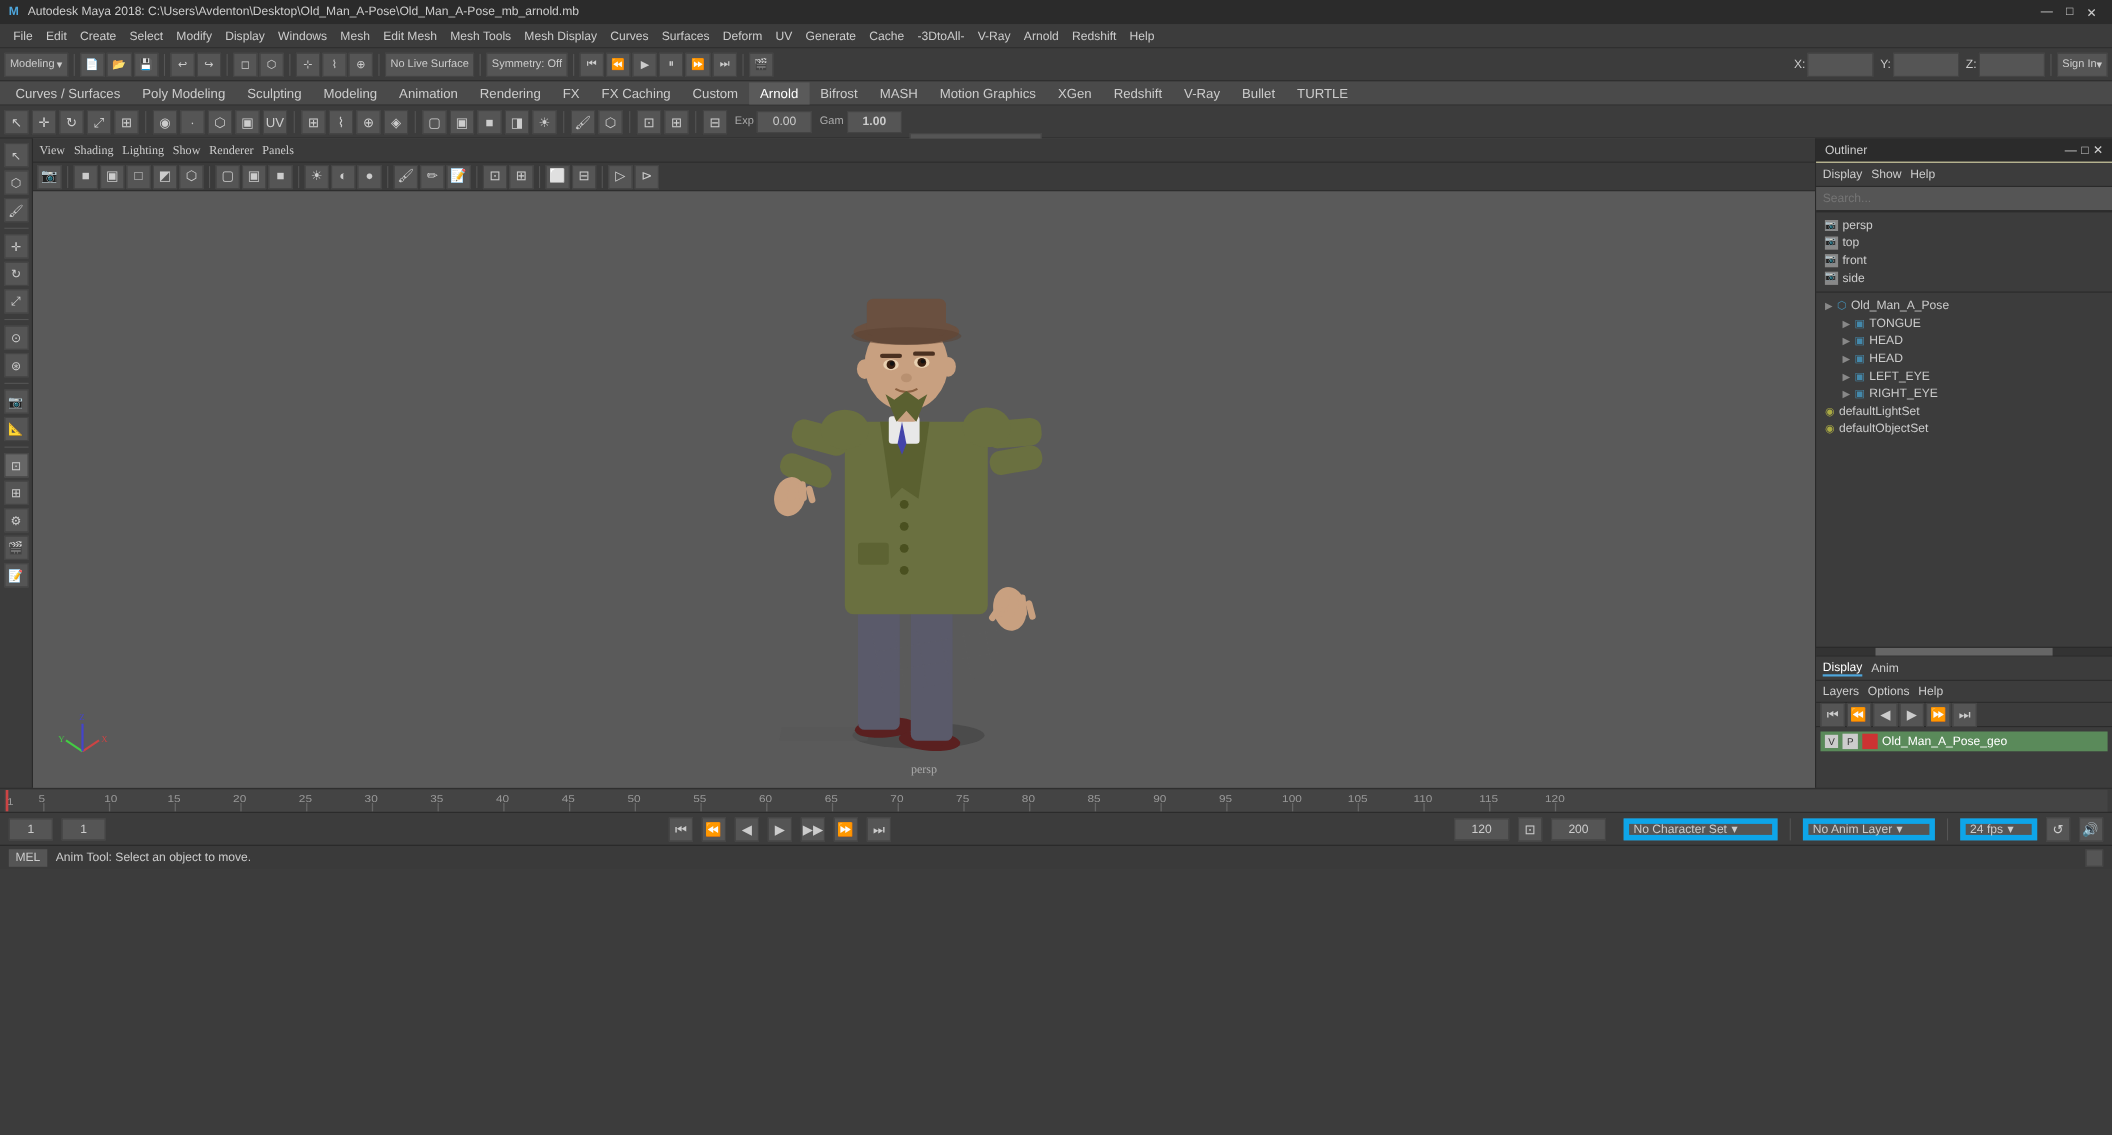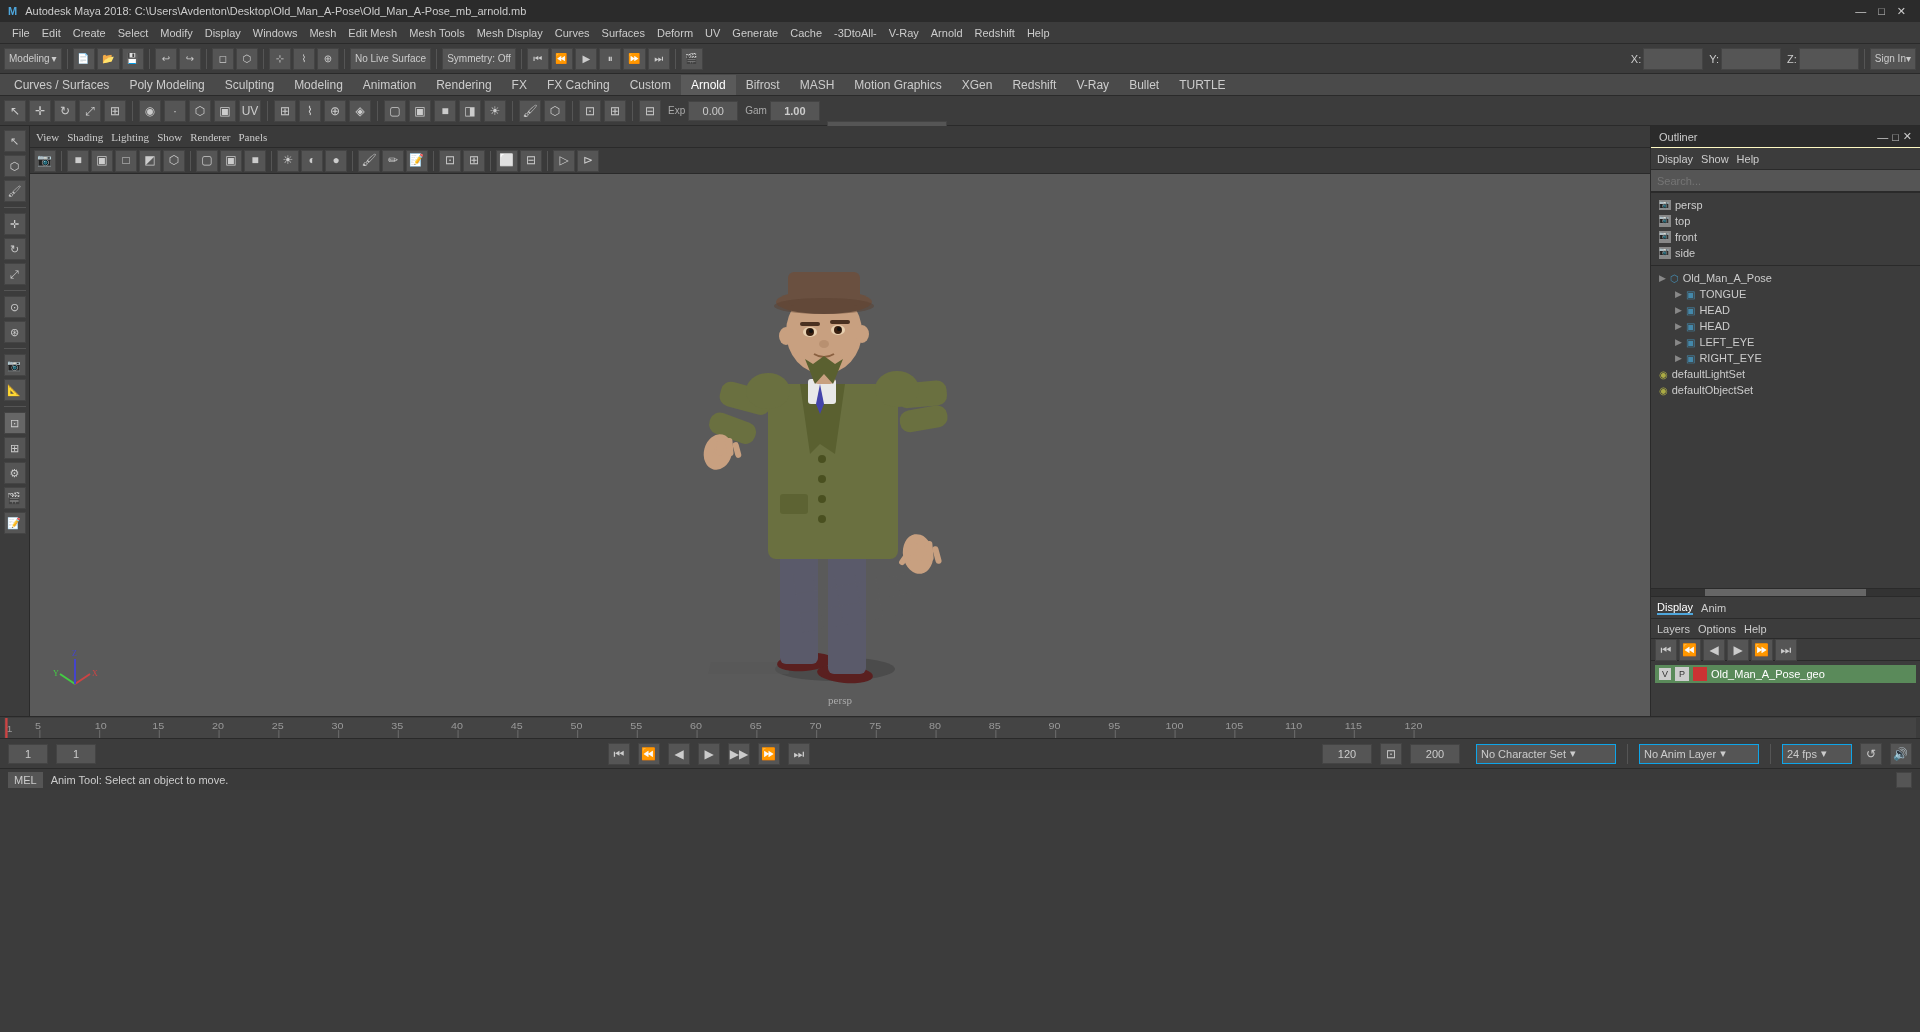--- a/index.html
+++ b/index.html
@@ -81,21 +81,21 @@
     .layer-label { font-size: 11px; color: #fff; }
 
     
     #timeline-area { height: 22px; background: #3c3c3c; border-top: 1px solid #2a2a2a; display: flex; align-items: center; padding: 0 4px; overflow: hidden; }
     #timeline-ruler { flex: 1; height: 20px; background: #444; position: relative; overflow: hidden; }
 
     
     #playback-bar { height: 30px; background: #3c3c3c; border-top: 1px solid #2a2a2a; display: flex; align-items: center; padding: 0 8px; gap: 8px; }
     .pb-field { height: 20px; width: 50px; background: #555; border: 1px solid #444; color: #ccc; font-size: 11px; text-align: center; }
     .pb-btn { width: 22px; height: 22px; background: #555; border: 1px solid #444; color: #ccc; font-size: 12px; cursor: pointer; display: flex; align-items: center; justify-content: center; }
-    .pb-dropdown { height: 20px; background: #555; border: 1px solid #0ea5e9; color: #ccc; font-size: 11px; padding: 0 4px; cursor: pointer; display: flex; align-items: center; gap: 4px; }
+    .pb-dropdown { height: 20px; background: #555; border: 5px solid #0ea5e9; color: #ccc; font-size: 11px; padding: 0 4px; cursor: pointer; display: flex; align-items: center; gap: 4px; }
 
     
     #status-bar { height: 22px; background: #3a3a3a; border-top: 1px solid #2a2a2a; display: flex; align-items: center; padding: 0 8px; gap: 8px; }
     #status-bar .status-label { font-size: 11px; color: #ccc; }
     #status-bar .status-section { background: #555; padding: 2px 6px; font-size: 11px; color: #ccc; }
 
     
     ::-webkit-scrollbar { width: 8px; height: 8px; }
     ::-webkit-scrollbar-track { background: #333; }
     ::-webkit-scrollbar-thumb { background: #666; }

